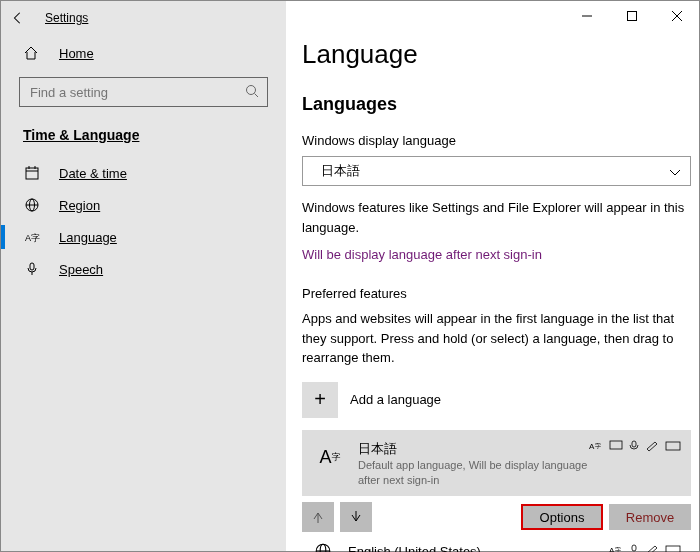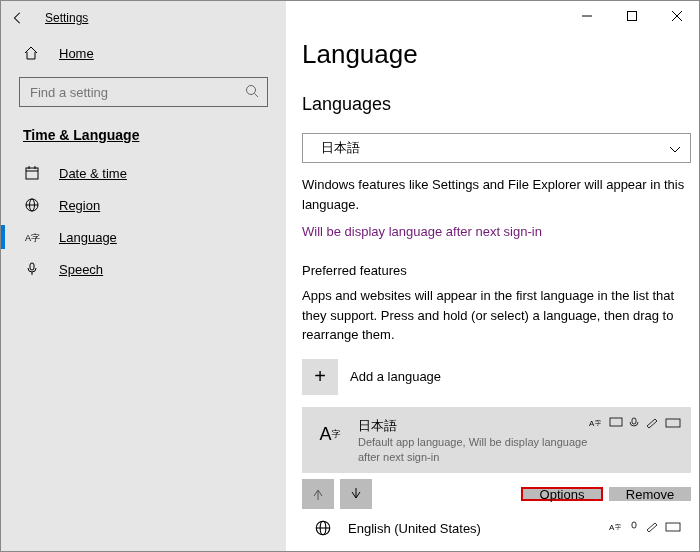--- a/index.html
+++ b/index.html
@@ -23,43 +23,43 @@
 .search-icon { position: absolute; right: 8px; top: 6px; }
 
 .section-title { font-size: 14px; font-weight: 600; padding: 0 22px 14px 22px; }
 
 .nav-item { display: flex; align-items: center; padding: 8px 22px; position: relative; cursor: pointer; }
 .nav-item.selected::before { content: ""; position: absolute; left: 0; top: 4px; bottom: 4px; width: 4px; background: #0078d7; }
 .nav-item .icon { width: 18px; margin-right: 18px; display: flex; align-items: center; justify-content: center; }
 .nav-item .label { font-size: 13px; }
 
 h1 { font-size: 26px; font-weight: 400; margin-top: 38px; margin-bottom: 24px; }
-h2 { font-size: 18px; font-weight: 400; margin-bottom: 18px; }
+h2 { font-size: 18px; font-weight: 700; margin-bottom: 18px; }
 h3 { font-size: 13px; font-weight: 400; margin-bottom: 8px; }
 
 .dropdown { border: 1px solid #999; height: 30px; display: flex; align-items: center; justify-content: space-between; padding: 0 10px 0 18px; cursor: pointer; margin-bottom: 12px; }
 .helper { font-size: 13px; line-height: 1.5; margin-bottom: 10px; }
 .warning { font-size: 13px; color: #701a75; margin-bottom: 24px; }
 
 .add-lang { display: flex; align-items: center; margin-top: 14px; margin-bottom: 12px; cursor: pointer; }
 .add-lang .plusbox { width: 36px; height: 36px; background: #ddd; display: flex; align-items: center; justify-content: center; font-size: 20px; margin-right: 12px; }
 
 .lang-card { background: #ddd; padding: 10px 10px 8px 10px; margin-bottom: 6px; }
 .lang-head { display: flex; align-items: flex-start; }
 .lang-icon { width: 36px; height: 36px; display: flex; align-items: center; justify-content: center; font-size: 18px; margin-right: 10px; flex-shrink: 0; }
 .lang-title { font-size: 13px; }
 .lang-sub { font-size: 11px; color: #666; line-height: 1.4; }
 .lang-badges { display: flex; gap: 6px; margin-left: auto; font-size: 11px; }
 .lang-badges span { display: inline-flex; align-items: center; }
 
 .lang-actions { display: flex; align-items: center; margin-top: 2px; }
 .arrow-btn { width: 32px; height: 30px; background: #bbb; display: flex; align-items: center; justify-content: center; margin-right: 6px; cursor: pointer; }
 .spacer { flex: 1; }
-.btn { min-width: 82px; height: 14px; background: #bbb; display: flex; align-items: center; justify-content: center; font-size: 13px; cursor: pointer; margin-left: 6px; }
-.btn.disabled { color: #000000; }
+.btn { min-width: 82px; height: 26px; background: #bbb; display: flex; align-items: center; justify-content: center; font-size: 13px; cursor: pointer; margin-left: 6px; }
+.btn.disabled { color: #7f1d1d; }
 .highlight { border: 2px solid #d60000; }
 
 .lang2 { display: flex; align-items: center; padding: 8px 10px 0 10px; }
 .lang2 .globe { width: 22px; height: 22px; margin-right: 14px; display: flex; align-items: center; justify-content: center; }
 .lang2 .label { font-size: 13px; }
 .lang2 .badges { margin-left: auto; display: flex; gap: 6px; font-size: 11px; }
 </style>
 </head>
 <body>
 
@@ -154,20 +154,21 @@
       <div>
           <svg width="10" height="10">
             <line x1="0" y1="0" x2="10" y2="10" stroke="#000"></line>
             <line x1="10" y1="0" x2="0" y2="10" stroke="#000"></line>
           </svg>
         </div>
     </div>
 
     <h1>Language</h1>
     <h2>Languages</h2>
+    <h3>Windows display language</h3>
 
     <div class="dropdown">
       <span>日本語</span>
       <span><svg width="10" height="6">
             <path d="M0 0 L5 5 L10 0" stroke="#000" fill="none"></path>
           </svg></span>
     </div>
 
     <div class="helper">Windows features like Settings and File Explorer will appear in this language.</div>
     <div class="warning">Will be display language after next sign-in</div>

